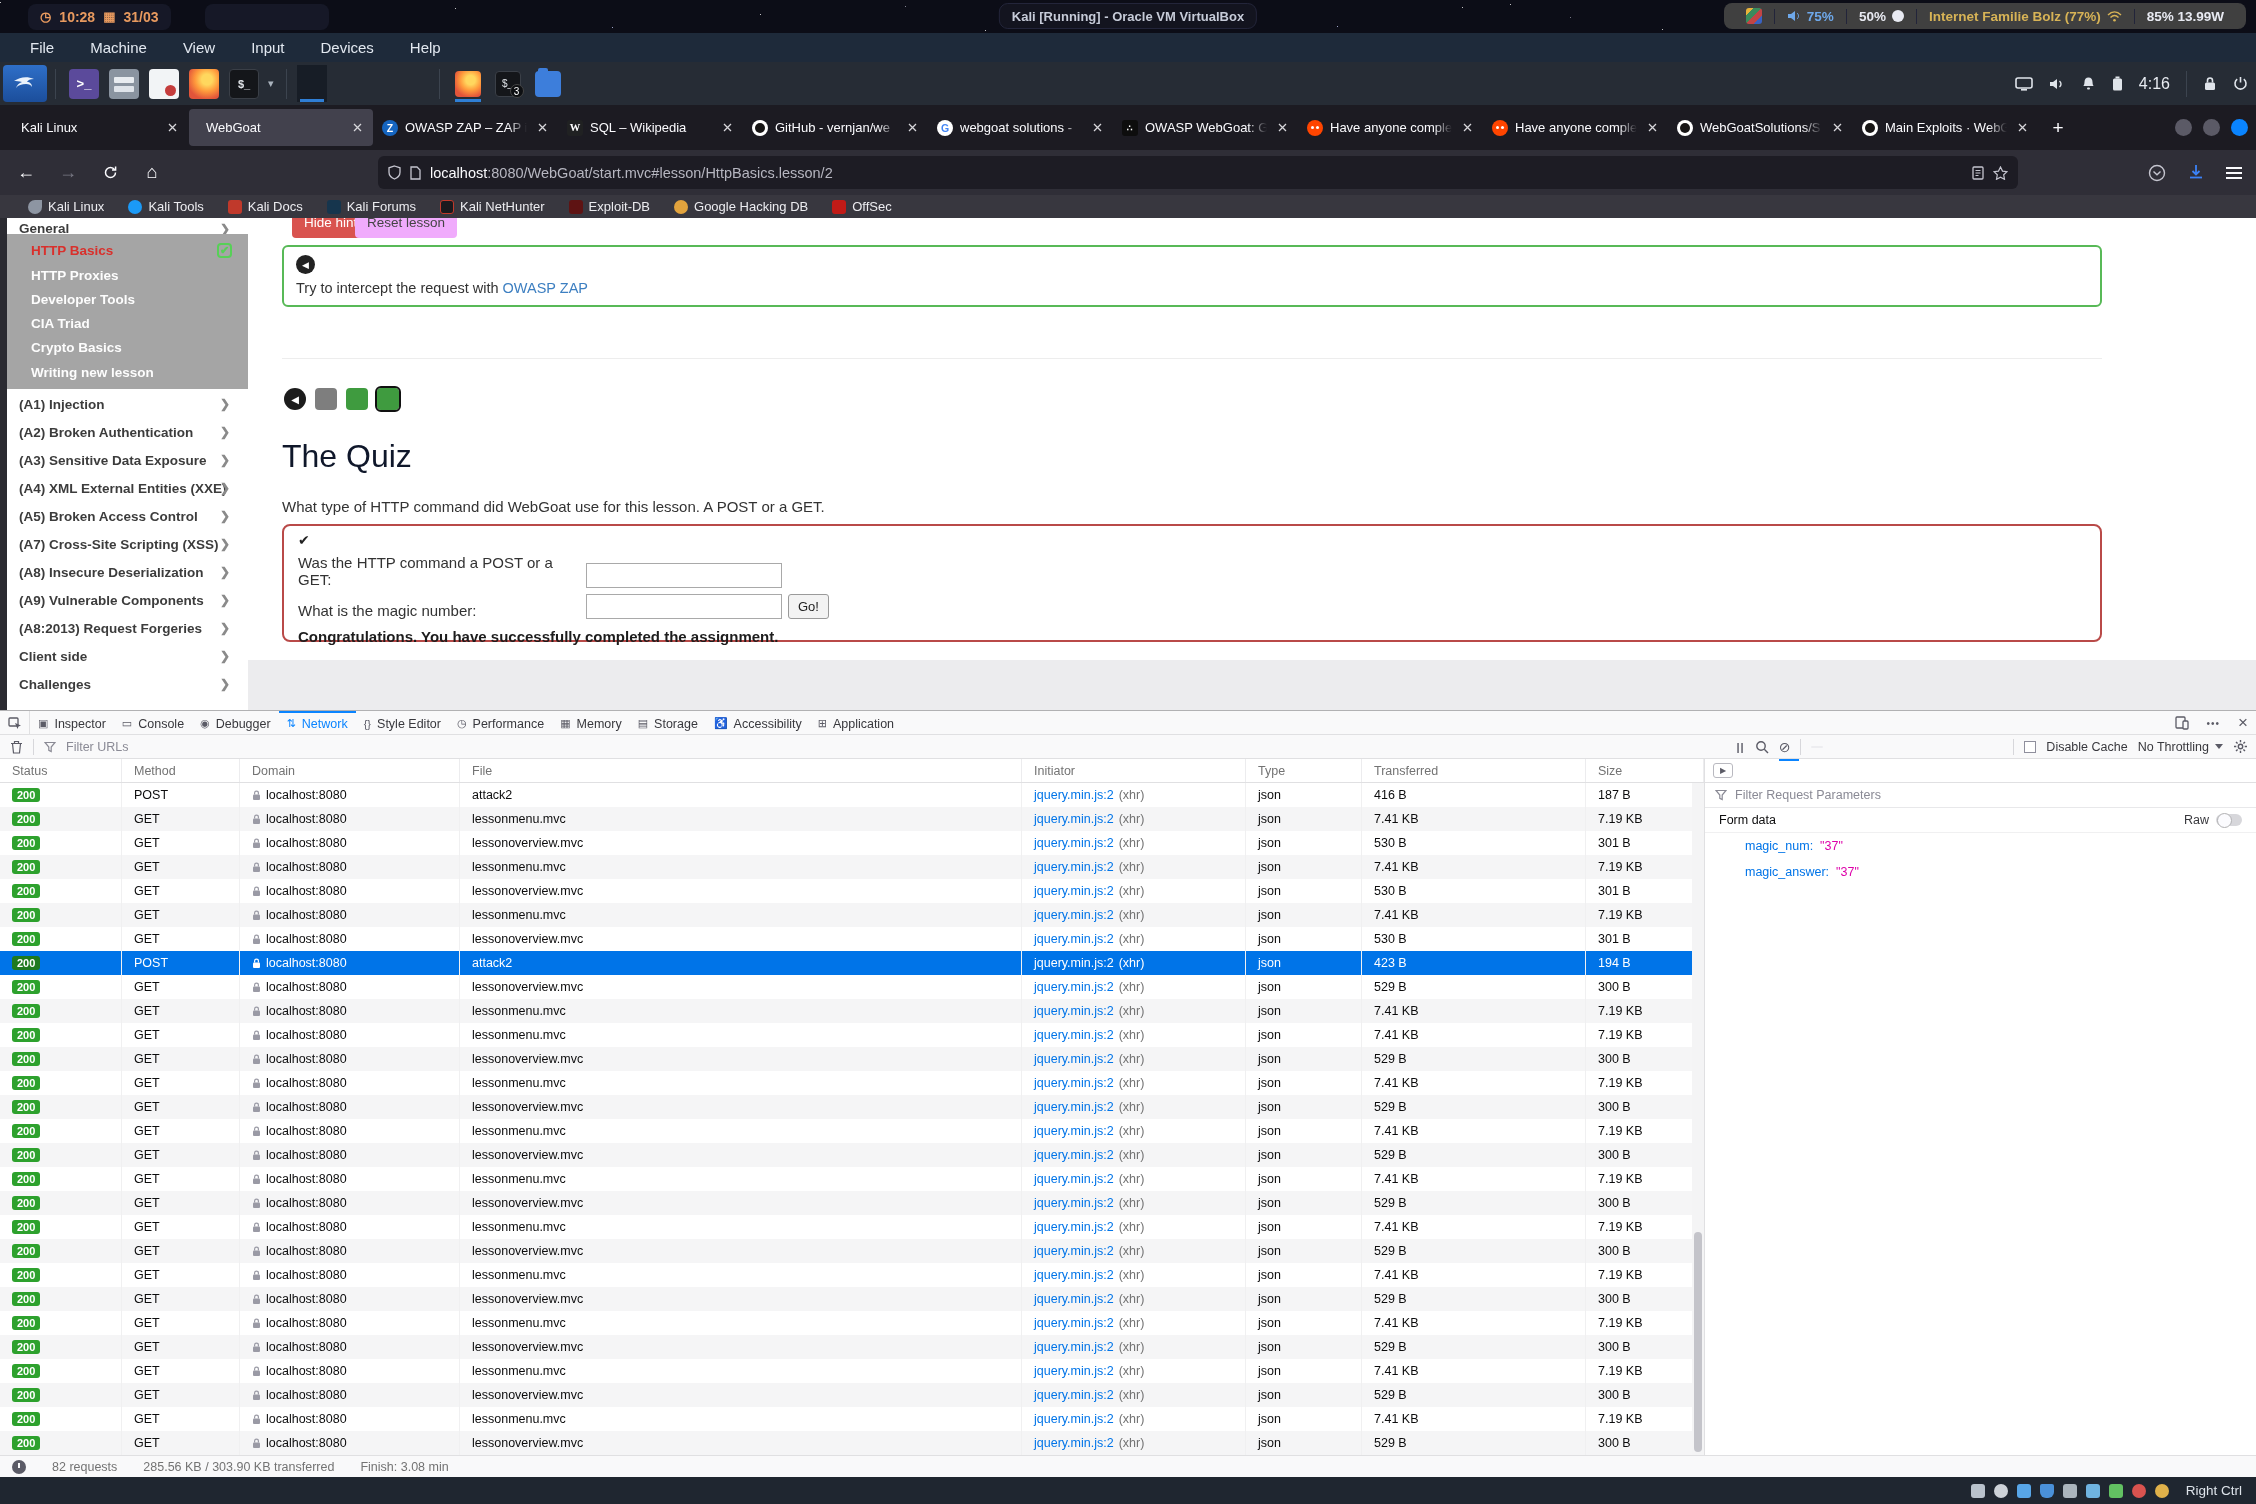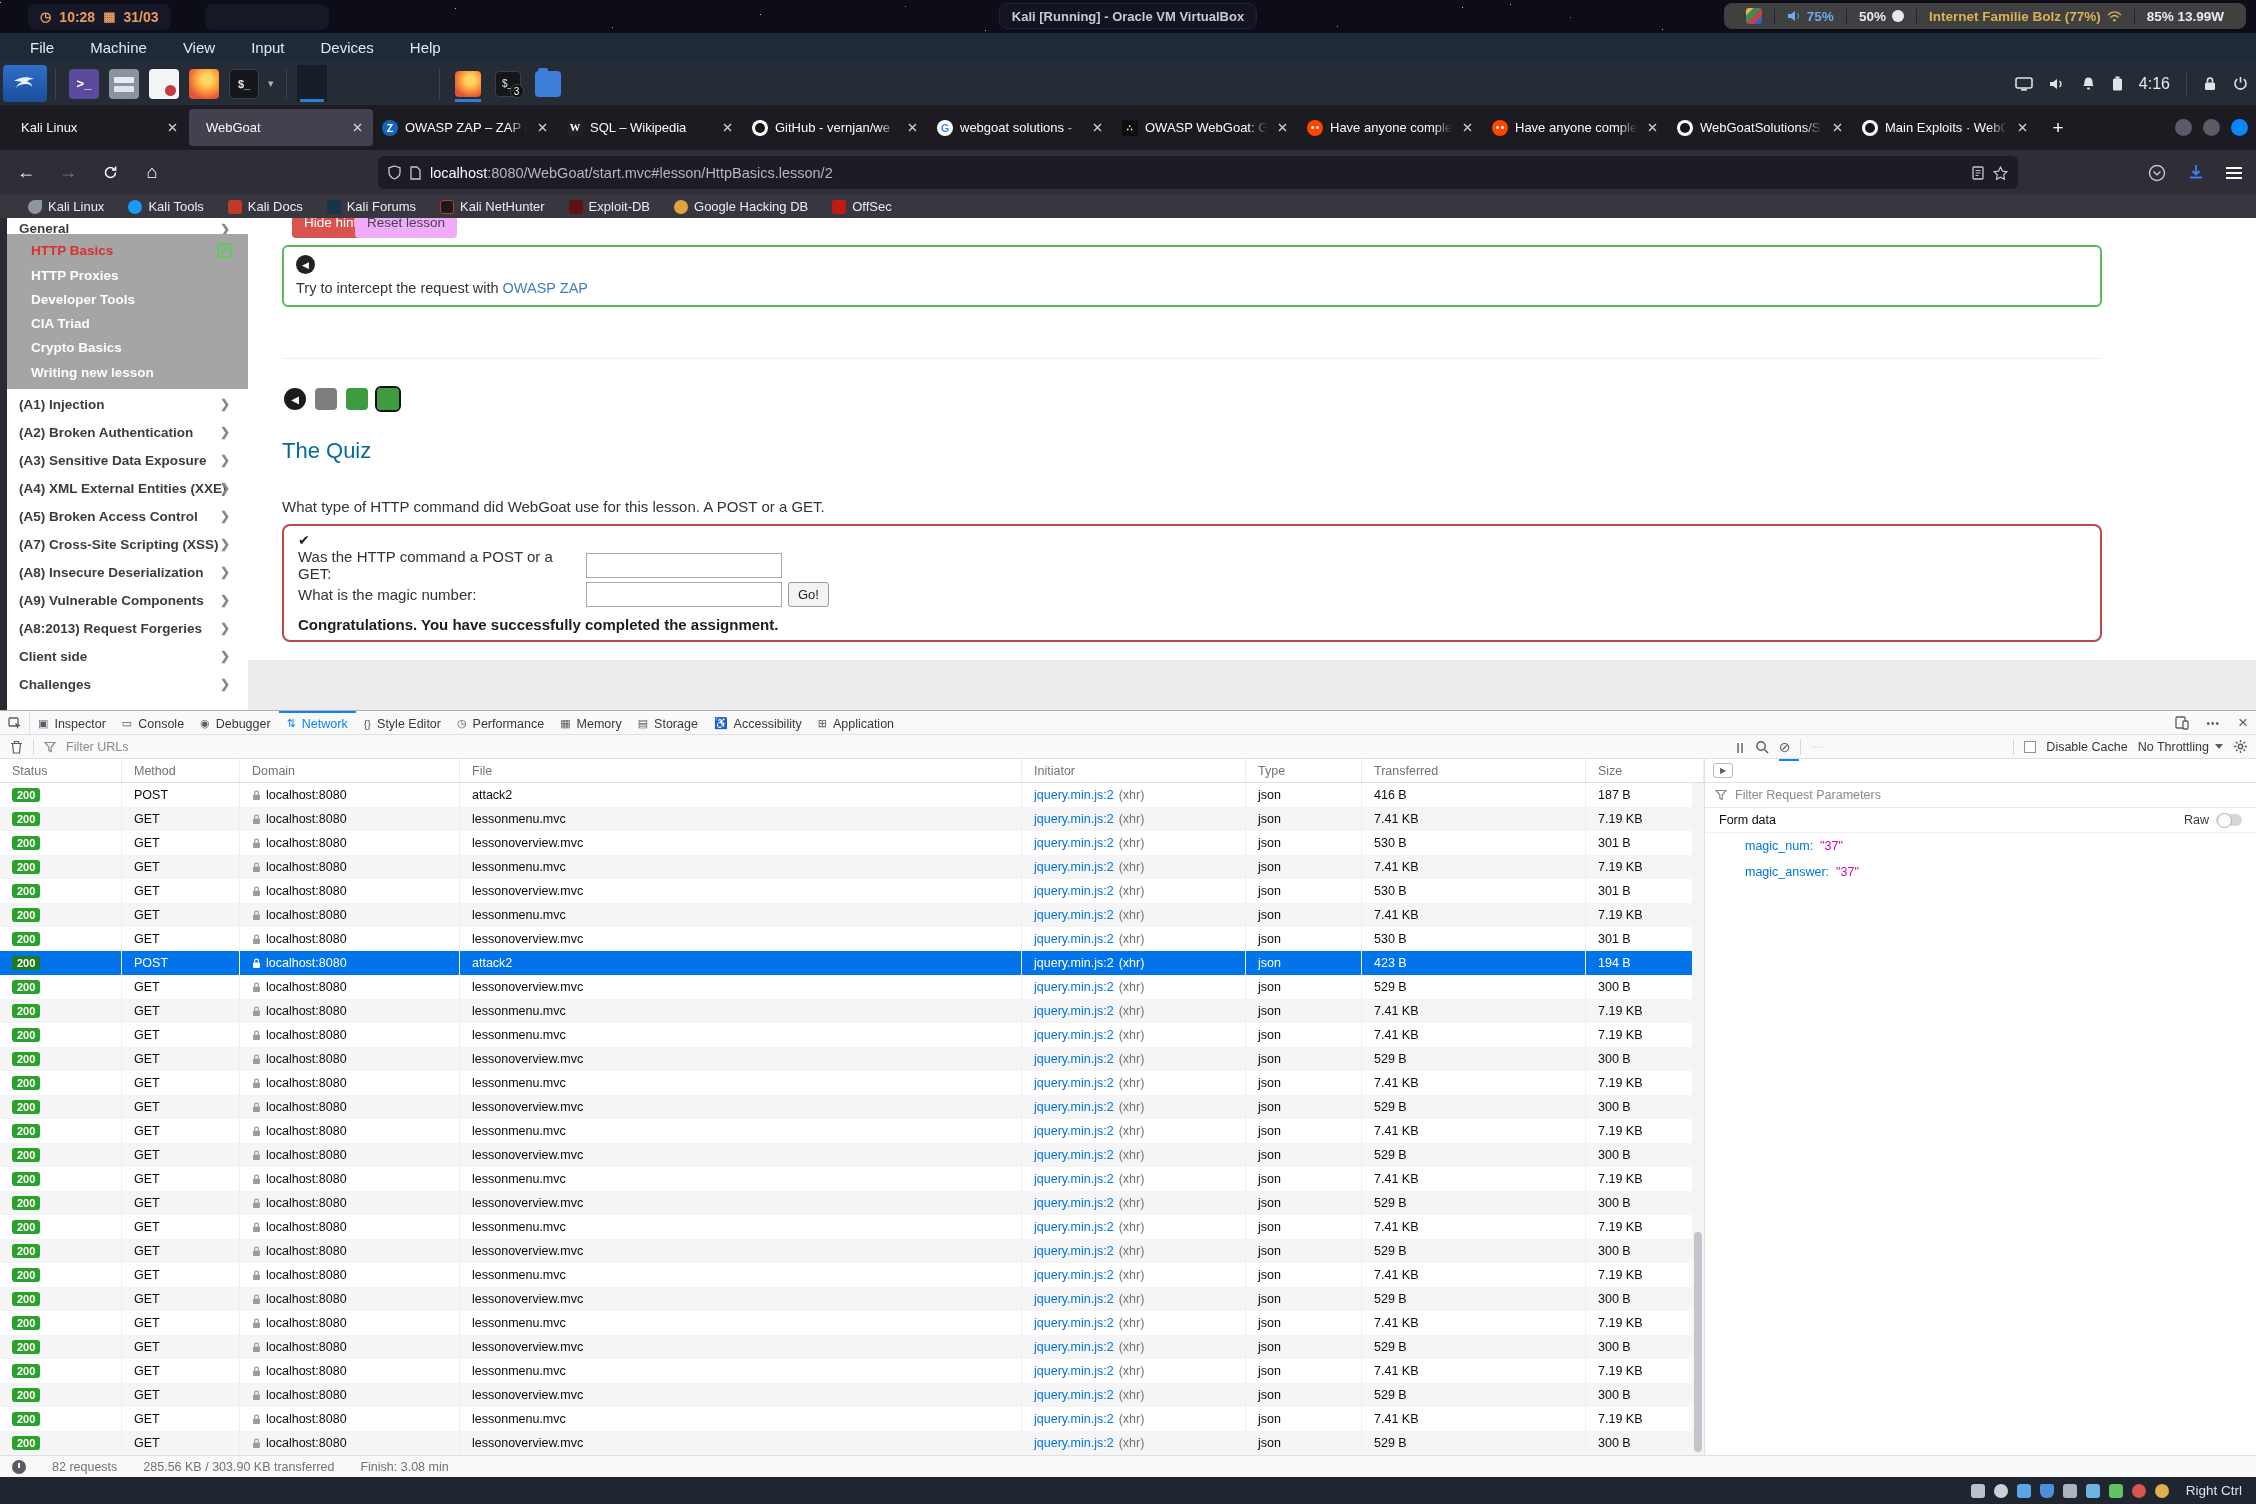--- a/index.html
+++ b/index.html
@@ -113,25 +113,25 @@
 .hint-prev{width:19px;height:19px;border-radius:50%;background:#222;color:#fff;font-size:9px;display:flex;align-items:center;justify-content:center}
 .hint-line{margin-top:6px;font-size:14.5px;color:#333}
 .hint-line a{color:#3d7fc1;text-decoration:none}
 .wg-hr{position:absolute;left:34px;top:140px;width:1820px;height:1px;background:#ededed}
 .pager{position:absolute;left:36px;top:170px;display:flex;align-items:center;gap:9px}
 .pg-prev{width:22px;height:22px;border-radius:50%;background:#1c1c1c;color:#fff;font-size:10px;display:flex;align-items:center;justify-content:center}
 .pg{width:22px;height:22px;border-radius:4px;color:#fff;font-size:12.5px;font-weight:bold;display:flex;align-items:center;justify-content:center}
 .pg.c-gray{background:#7e7e7e}
 .pg.c-green{background:#3f9b3f}
 .pg.current{outline:2px solid #111;outline-offset:0}
-.quiz-title{position:absolute;left:34px;top:220px;font-size:22px;color:#0369a1;font-weight:500}
+.quiz-title{position:absolute;left:34px;top:220px;font-size:32px;color:#0f172a;font-weight:500}
 .quiz-q{position:absolute;left:34px;top:280px;font-size:15px;color:#333}
 .quizbox{position:absolute;left:34px;top:306px;width:1820px;height:118px;border:2px solid #b94a48;border-radius:8px;background:#fff;padding:6px 14px}
 .qcheck{font-size:14px;color:#222}
-.qrow{display:flex;align-items:center;font-size:15px;color:#333}
+.qrow{display:flex;align-items:flex-end;margin-top:6px;font-size:15px;color:#333}
 .qrow .qlabel{width:280px}
 .qinput{width:196px;height:25px;border:1px solid #a9a9a9;background:#fff;margin-left:8px;font-family:inherit}
 .gobtn{margin-left:6px;height:25px;padding:0 9px;border:1px solid #9a9a9a;background:#f3f3f3;border-radius:3px;font-size:13px;font-family:inherit;color:#222}
 .congrats{margin-top:9px;font-size:15px;font-weight:bold;color:#1d1d1d}
 .below-strip{position:absolute;left:0;right:0;top:442px;height:50px;background:#ececee}
 
 #devtools{position:absolute;left:0;top:710px;width:2256px;height:767px;background:#fff;color:#0c0c0d;border-top:1px solid #b1b1b3;font-size:13px}
 #dt-toolbar{position:absolute;left:0;top:0;width:2256px;height:24px;background:#f9f9fa;border-bottom:1px solid #e0e0e2;display:flex;align-items:stretch}
 .picker{width:30px;display:flex;align-items:center;justify-content:center;border-right:1px solid #e0e0e2}
 .tool{display:flex;align-items:center;gap:6px;padding:0 8px;color:#38383d;font-size:12.5px;border-top:2px solid transparent}

